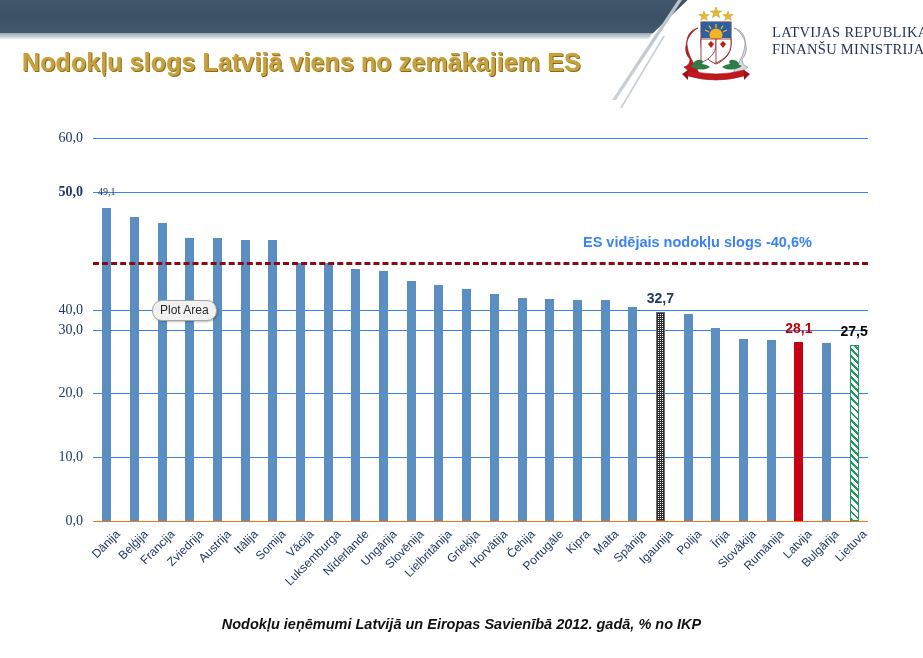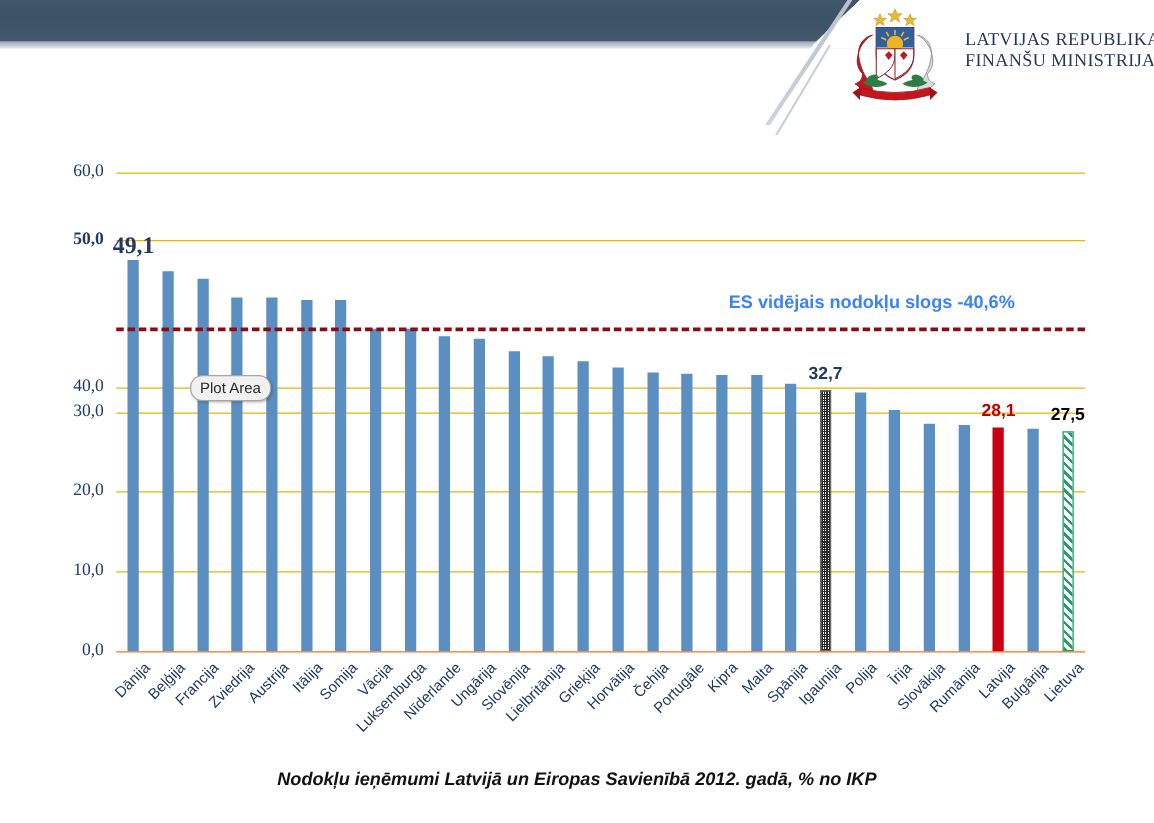--- a/index.html
+++ b/index.html
@@ -130,21 +130,21 @@
     left: 93px;
     top: 26px;          
     width: 775px;
     height: 383px;      
   }
   .gridline {
     position: absolute;
     left: 0;
     width: 775px;
     height: 1px;
-    background: #eab308;
+    background: #3b82f6;
   }
   .gridline.axis {
     background: #f97316;
   }
   .ytick {
     position: absolute;
     right: 100%;
     margin-right: 10px;
     transform: translateY(-50%);
     font-family: "Liberation Serif", serif;
@@ -178,22 +178,22 @@
     background:
       repeating-linear-gradient(45deg, #1f9e63 0 2px, #ffffff 2px 5px);
     border: 1px solid #1f9e63;
     box-sizing: border-box;
   }
 
   .bar-label {
     position: absolute;
     transform: translateX(-50%);
     font-family: "Liberation Serif", serif;
-    font-size: 19px;
-    font-weight: bold;
+    font-size: 10px;
+    font-weight: normal;
     white-space: nowrap;
   }
   .bar-label.lbl-blue  { color: #1f3864; }
   .bar-label.lbl-red   { color: #c00000; font-weight: bold; font-family: "Liberation Sans", sans-serif; font-size: 14px;}
   .bar-label.lbl-green { color: #000000; font-weight: bold; font-family: "Liberation Sans", sans-serif; font-size: 14px;}
   .bar-label.lbl-dark  { color: #1f3864; font-weight: bold; font-family: "Liberation Sans", sans-serif; font-size: 14px;}
 
   
   .avg-line {
     position: absolute;
@@ -265,20 +265,21 @@
 
   <div class="banner-wrap">
     <div class="banner-dark2"></div>
     <div class="banner-dark"></div>
     <div class="banner-silver"></div>
     <div class="banner-right-edge"></div>
     <div class="banner-silver-cut"></div>
     <div class="banner-diag"></div>
     <div class="banner-diag-lower"></div>
 
+    <div class="slide-title">Nodokļu slogs Latvijā viens no zemākajiem ES</div>
 
     <div class="logo-block">
       <svg class="logo-crest" viewBox="0 0 96 78">
 
         <g fill="#e8b931" stroke="#b8890f" stroke-width="0.4">
           <polygon points="48,1 49.6,5 53.8,5 50.4,7.6 51.7,11.6 48,9.2 44.3,11.6 45.6,7.6 42.2,5 46.4,5"></polygon>
           <polygon points="36,5 37.4,8.6 41.2,8.6 38.2,10.9 39.3,14.5 36,12.3 32.7,14.5 33.8,10.9 30.8,8.6 34.6,8.6"></polygon>
           <polygon points="60,5 61.4,8.6 65.2,8.6 62.2,10.9 63.3,14.5 60,12.3 56.7,14.5 57.8,10.9 54.8,8.6 58.6,8.6"></polygon>
         </g>
 

